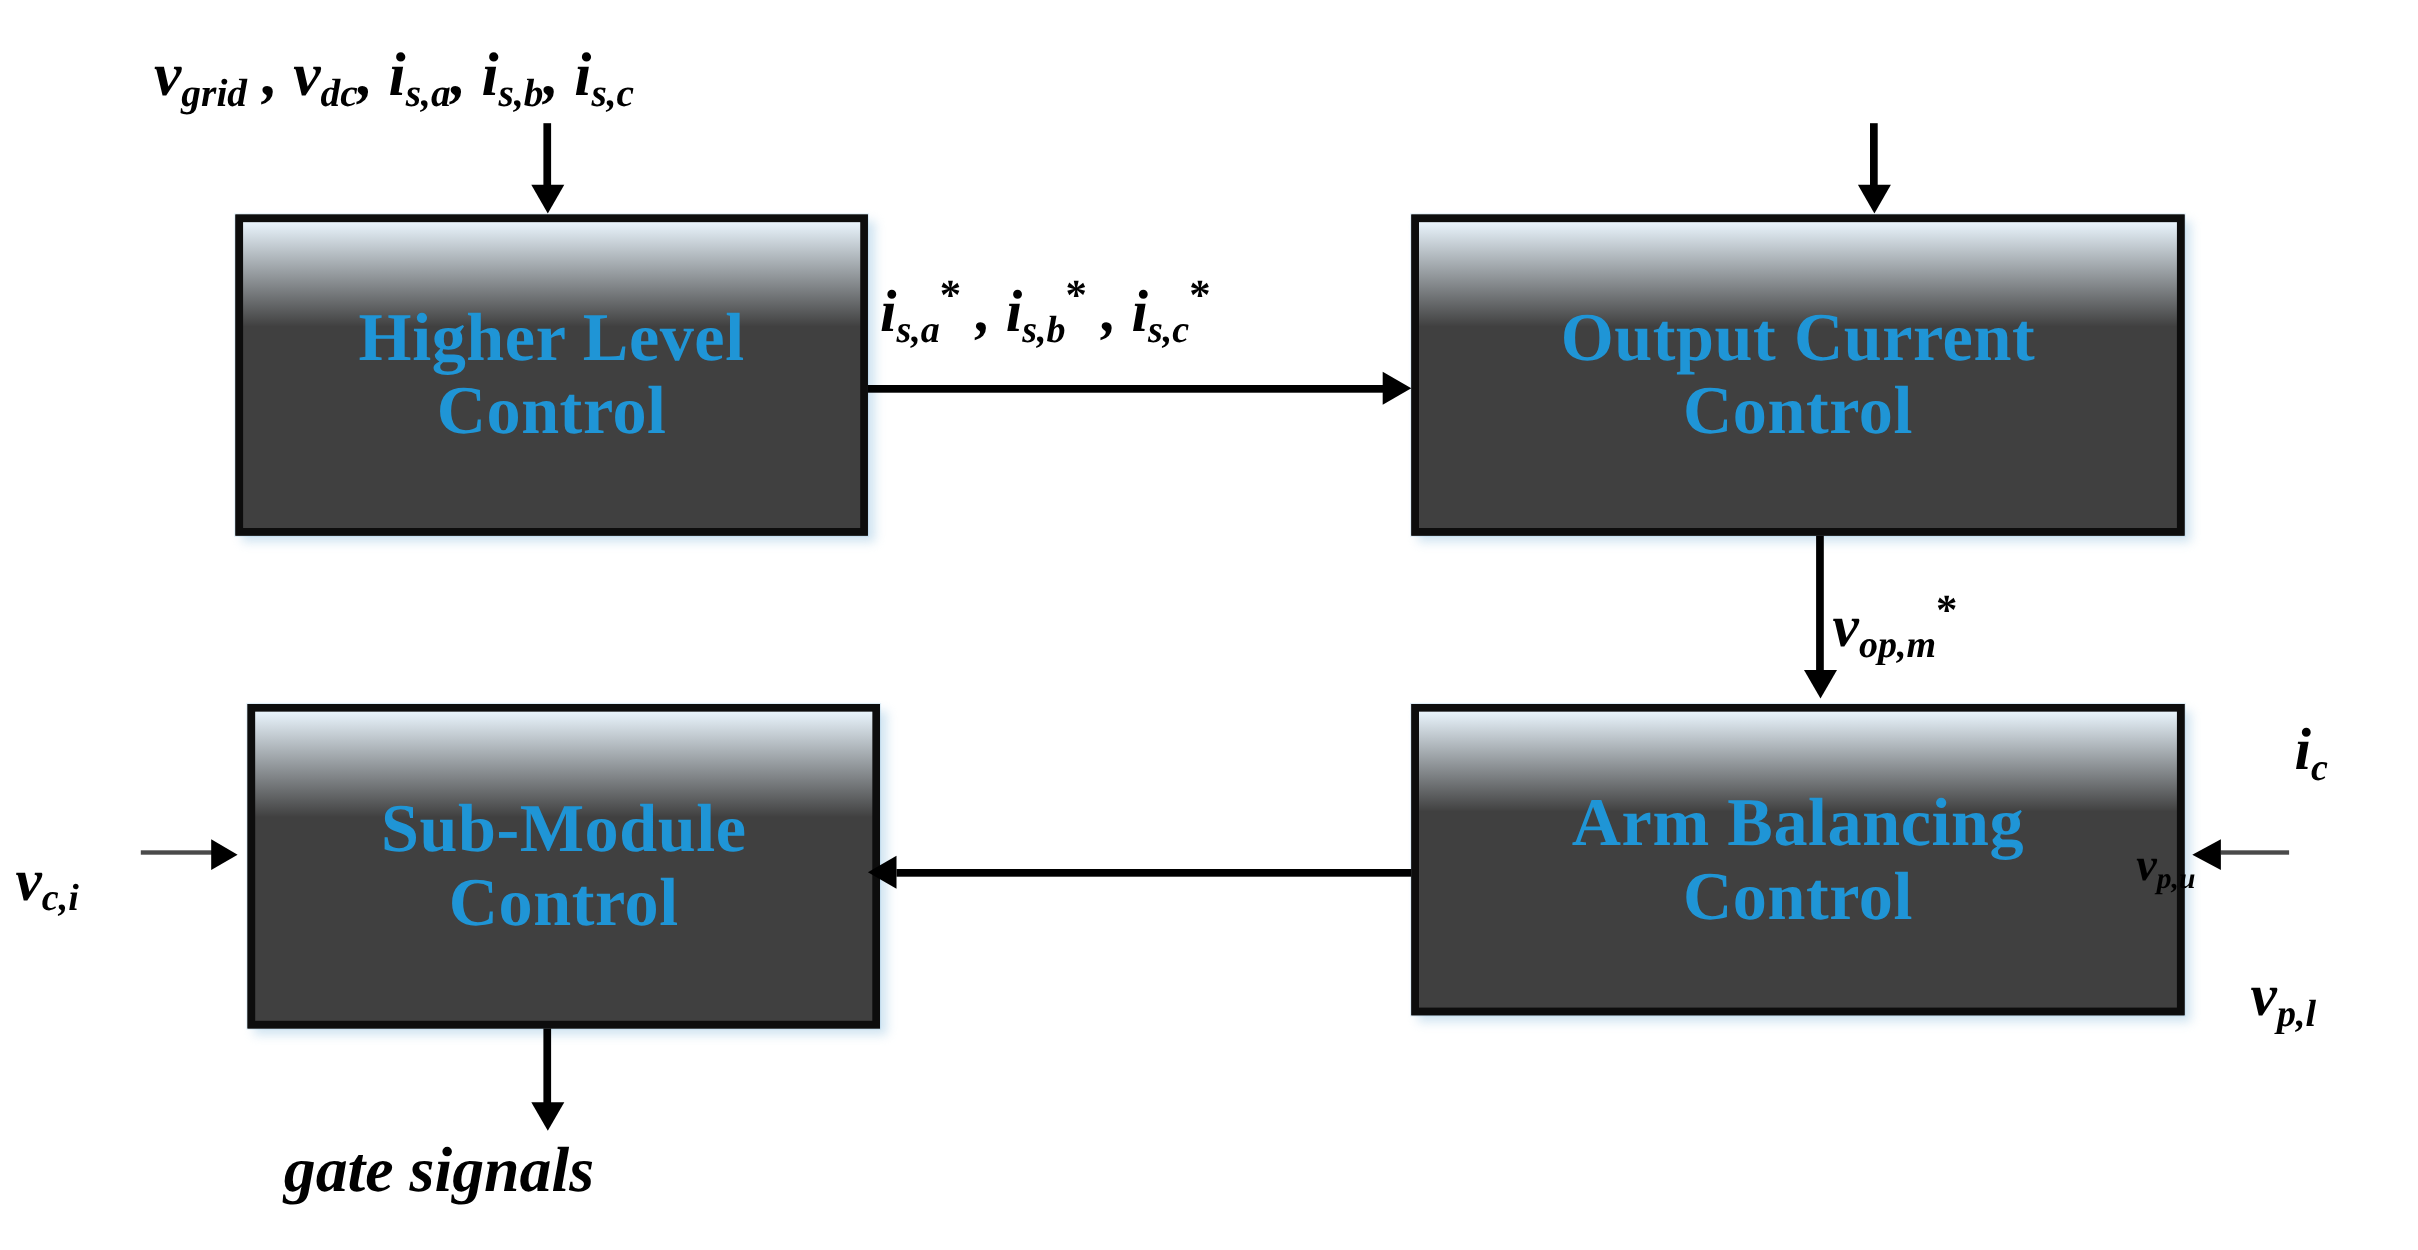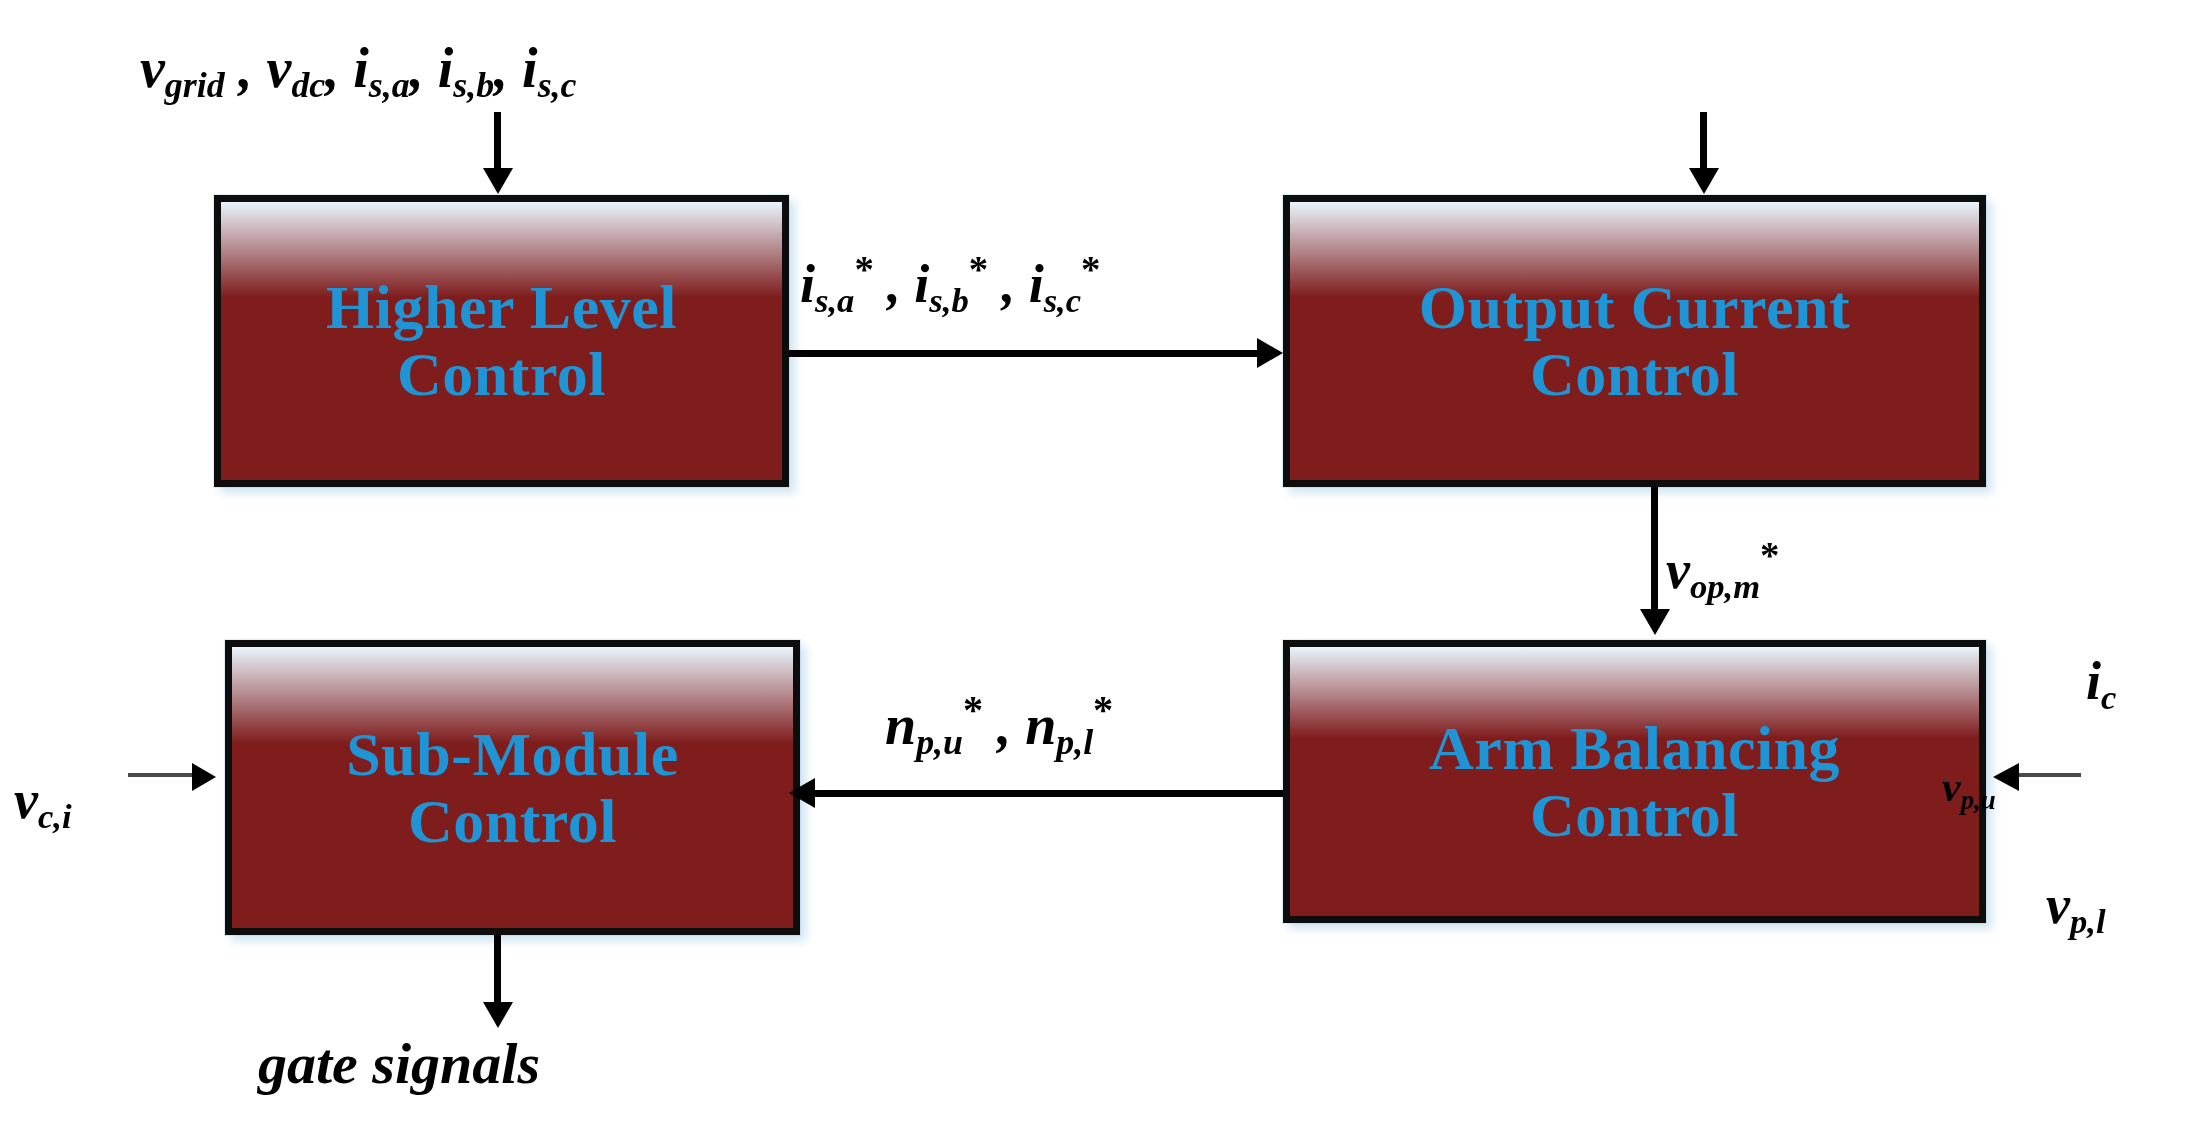--- a/index.html
+++ b/index.html
@@ -14,21 +14,21 @@
     background: #ffffff;
     overflow: hidden;
     font-family: "Liberation Serif", "DejaVu Serif", serif;
   }
 
   
   .block {
     position: absolute;
     box-sizing: border-box;
     border: 7px solid #0d0d0d;
-    background: #7f1d1d;
+    background: #404040;
     display: flex;
     flex-direction: column;
     align-items: center;
     justify-content: center;
     box-shadow: 6px 6px 9px rgba(150, 195, 225, 0.45),
                 0 0 0 1px rgba(200, 225, 242, 0.55);
   }
   .block-inner {
     position: absolute;
     top: 0; left: 0; right: 0;
@@ -169,23 +169,20 @@
   <div class="vline" style="left:1651px; top:487px; height:125px;"></div>
   <div class="arrow-down" style="left:1640px; top:609px;"></div>
 
   <div class="math" style="left:1666px; top:518px; font-size:54px;">
     <span>v</span><sub>op,m</sub><sup>*</sup>
   </div>
 
   <div class="hline" style="left:815px; top:790px; width:468px;"></div>
   <div class="arrow-left" style="left:789px; top:778px;"></div>
 
-  <div class="math" style="left:885px; top:672px; font-size:56px;">
-    <span>n</span><sub>p,u</sub><sup>*</sup><span> , </span><span>n</span><sub>p,l</sub><sup>*</sup>
-  </div>
 
   <div class="math" style="left:14px; top:755px; font-size:54px;">
     <span>v</span><sub>c,i</sub>
   </div>
   <div class="thin-line" style="left:128px; top:773px; width:68px;"></div>
   <div class="arrow-right" style="left:192px; top:763px; border-left-width:24px; border-top-width:14px; border-bottom-width:14px;"></div>
 
   <div class="math" style="left:2086px; top:636px; font-size:54px;">
     <span>i</span><sub>c</sub>
   </div>

